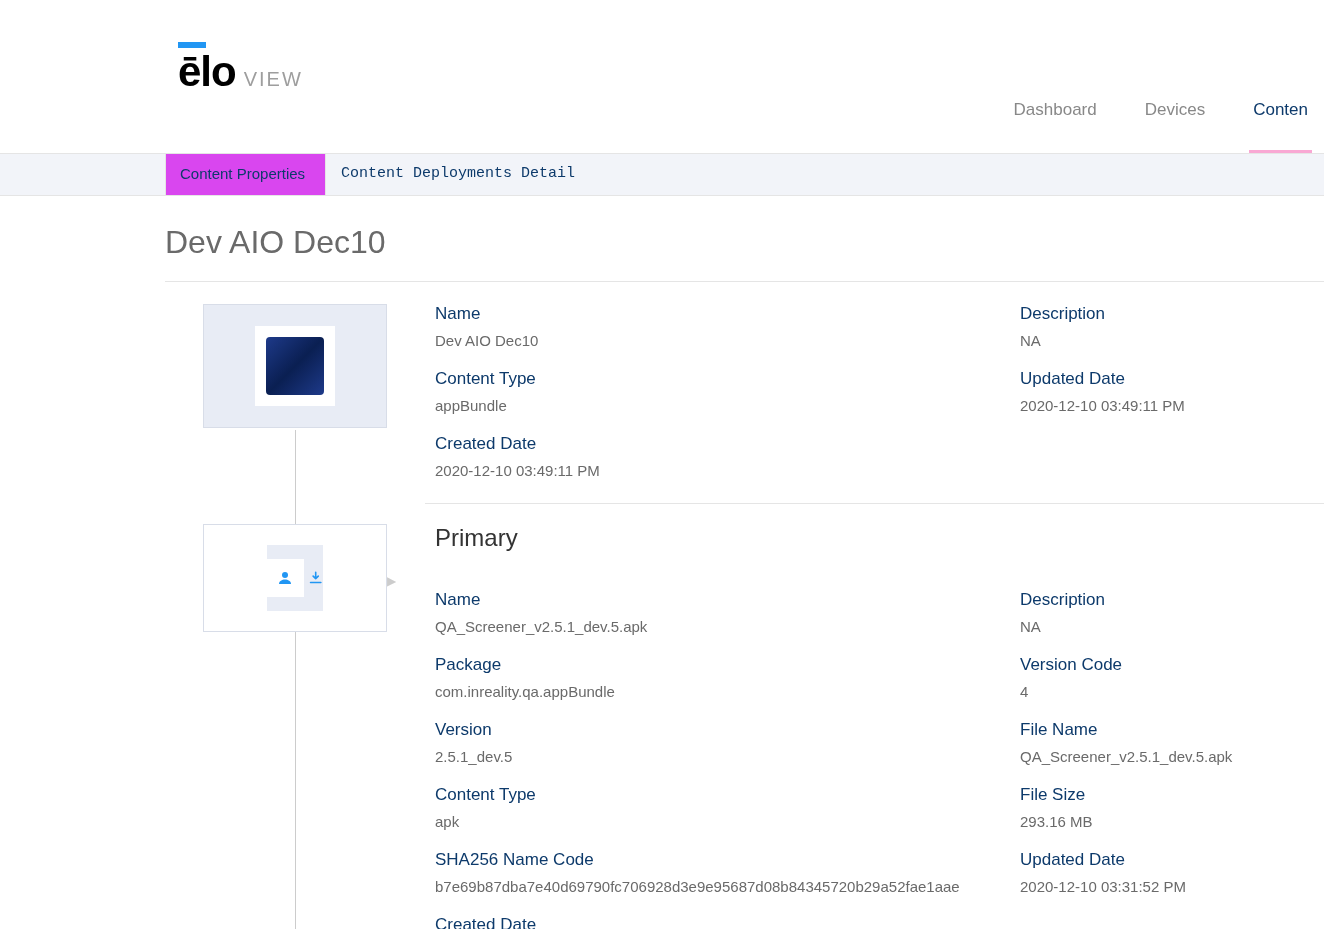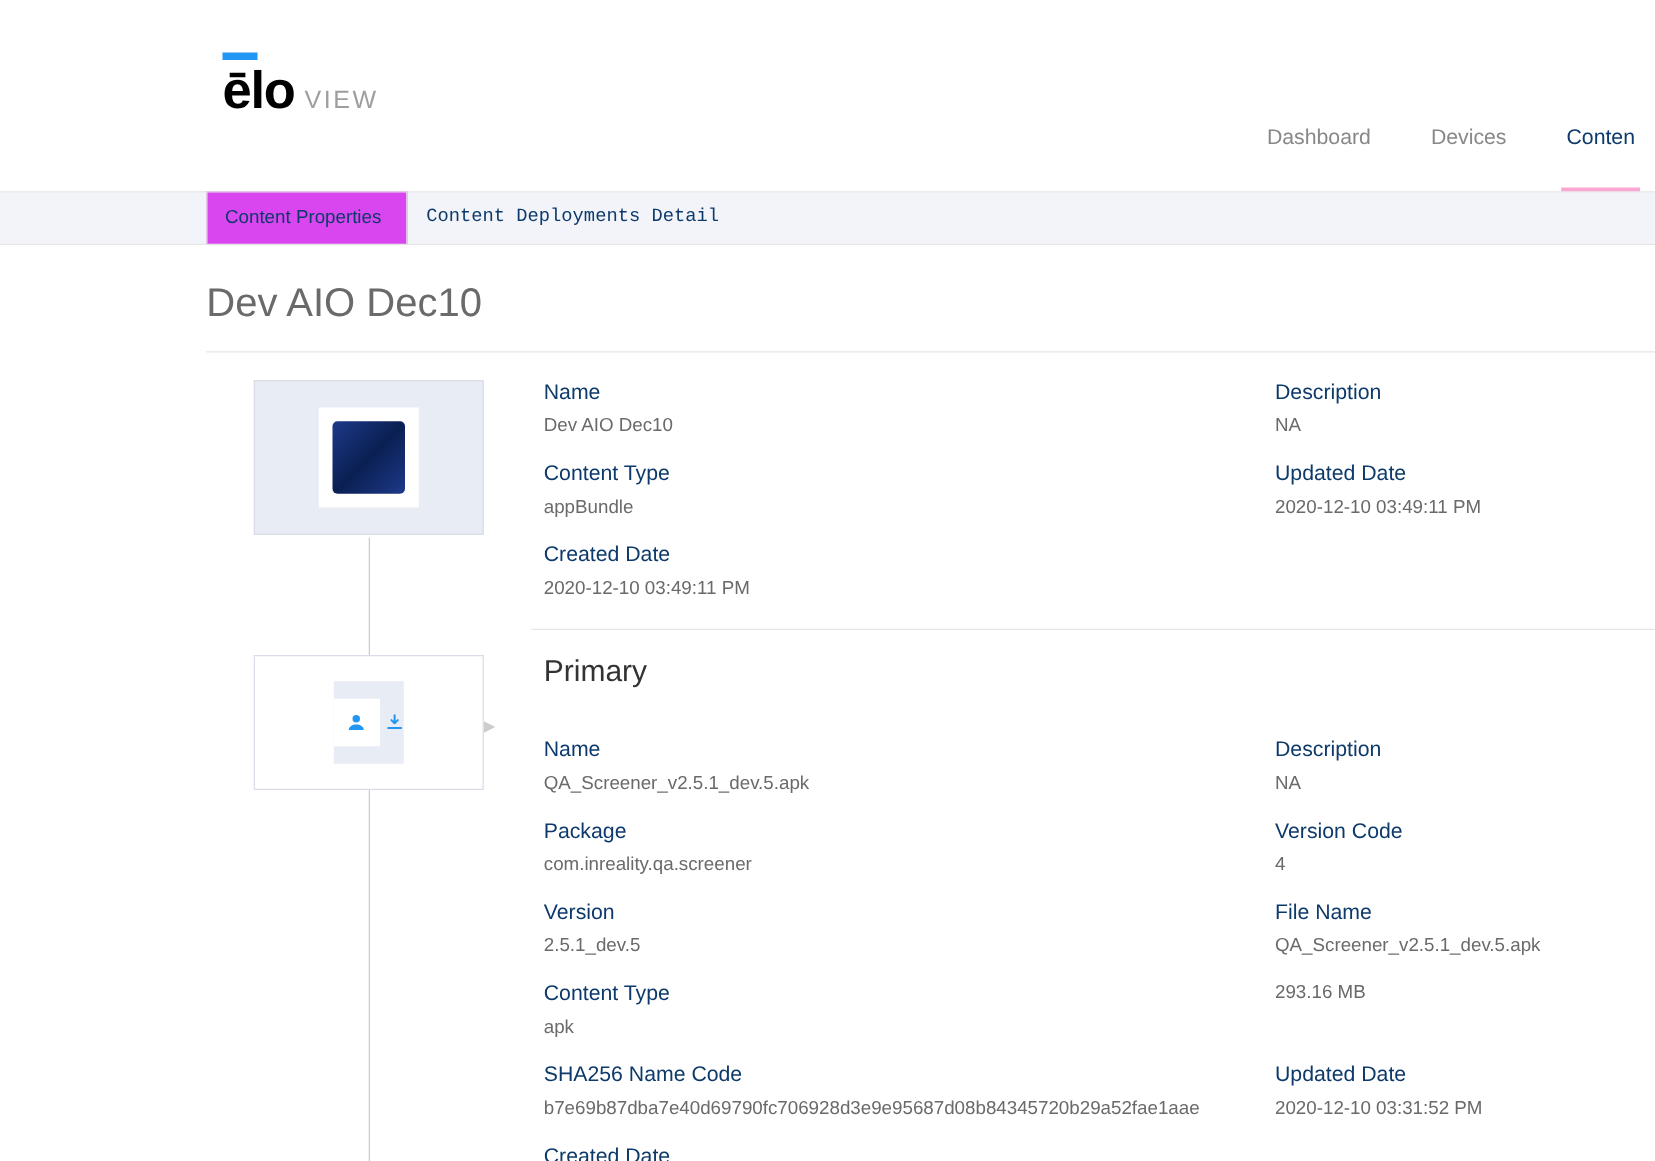--- a/index.html
+++ b/index.html
@@ -299,41 +299,42 @@
         <div class="field-label">Name</div>
         <div class="field-value">QA_Screener_v2.5.1_dev.5.apk</div>
       </div>
       <div class="field">
         <div class="field-label">Description</div>
         <div class="field-value">NA</div>
       </div>
 
       <div class="field">
         <div class="field-label">Package</div>
-        <div class="field-value">com.inreality.qa.screener</div>
+        <div class="field-value">com.inreality.qa.appBundle</div>
       </div>
       <div class="field">
         <div class="field-label">Version Code</div>
         <div class="field-value">4</div>
       </div>
 
       <div class="field">
         <div class="field-label">Version</div>
         <div class="field-value">2.5.1_dev.5</div>
       </div>
       <div class="field">
         <div class="field-label">File Name</div>
         <div class="field-value">QA_Screener_v2.5.1_dev.5.apk</div>
       </div>
 
       <div class="field">
         <div class="field-label">Content Type</div>
         <div class="field-value">apk</div>
       </div>
       <div class="field">
+        <div class="field-label">File Size</div>
         <div class="field-value">293.16 MB</div>
       </div>
 
       <div class="field">
         <div class="field-label">SHA256 Name Code</div>
         <div class="field-value">b7e69b87dba7e40d69790fc706928d3e9e95687d08b84345720b29a52fae1aae</div>
       </div>
       <div class="field">
         <div class="field-label">Updated Date</div>
         <div class="field-value">2020-12-10 03:31:52 PM</div>

